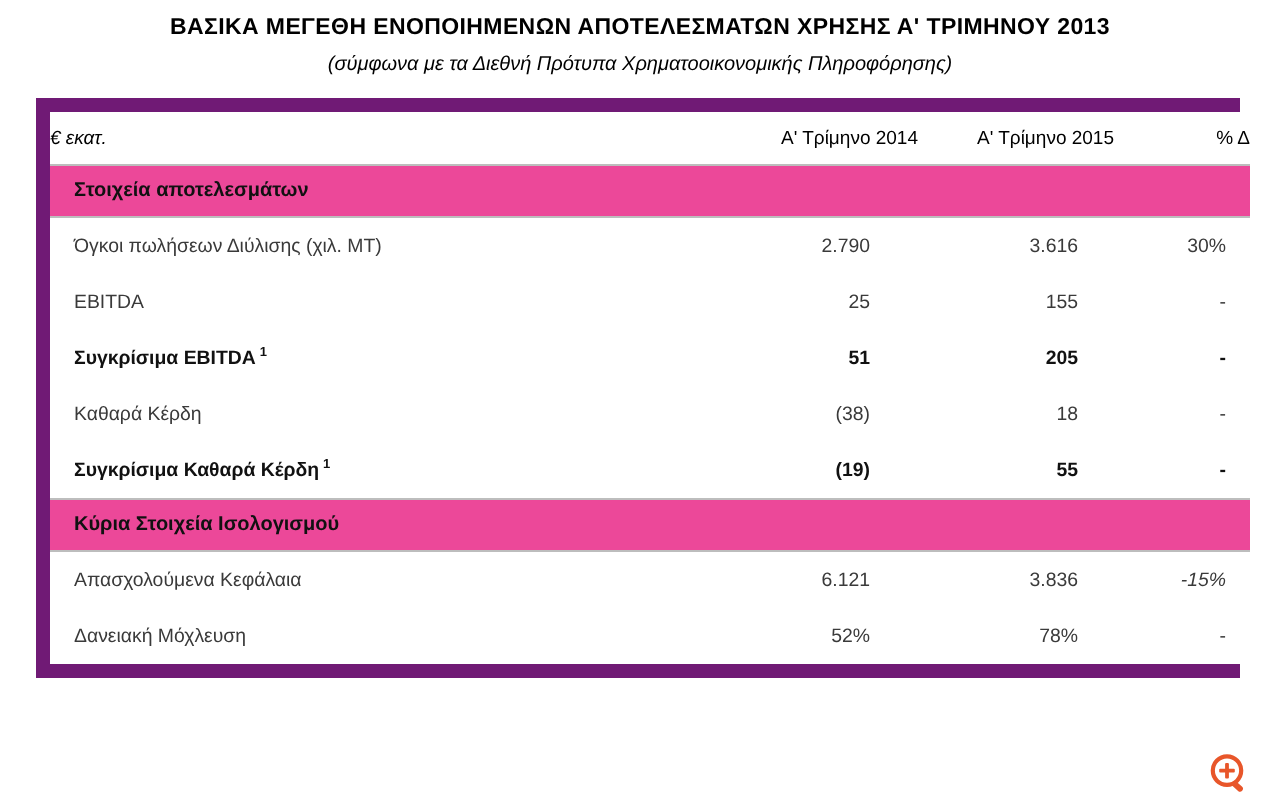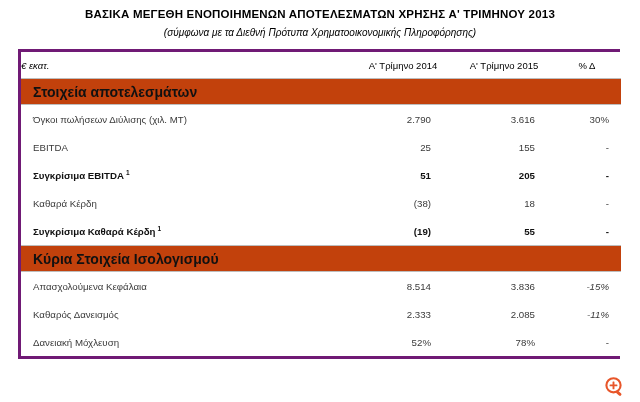--- a/index.html
+++ b/index.html
@@ -44,21 +44,21 @@
     line-height: 14px;
     margin-top: 4px;
   }
 
   
   .table-wrap {
     position: absolute;
     left: 18px;
     top: 49px;
     width: 602px;
-    border: 3px solid #701a75;
+    border: 7px solid #701a75;
     box-sizing: border-box;
     background: #ffffff;
   }
 
   table.fin {
     width: 100%;
     border-collapse: collapse;
     table-layout: fixed;
     background: #ffffff;
   }
@@ -82,34 +82,34 @@
   }
   td.head-unit {
     font-style: italic;
     font-size: 9.5px;
     padding-left: 12px;
     text-align: left;
     color: #1a1a1a;
   }
   td.head-col {
     font-weight: bold;
-    text-align: center;
+    text-align: right;
     font-size: 9.5px;
     color: #000000;
   }
   td.head-y1 { padding-right: 6px; }
   td.head-y2 { padding-right: 4px; }
   td.head-d  { padding-right: 10px; }
 
   
   tr.section-row td {
-    background: #c2410c;
+    background: #ec4899;
     height: 25px;
     font-weight: bold;
-    font-size: 14px;
+    font-size: 10px;
     color: #111111;
     padding-left: 12px;
     border-top: 1px solid #bdbdbd;
     border-bottom: 1px solid #bdbdbd;
   }
 
   
   tr.data-row td {
     height: 28px;
     font-size: 9.7px;
@@ -223,29 +223,23 @@
             <td class="lbl"><span>Συγκρίσιμα Καθαρά Κέρδη</span><sup class="fn">1</sup></td>
             <td class="num n1">(19)</td>
             <td class="num n2">55</td>
             <td class="num n3">-</td>
           </tr>
           <tr class="section-row">
             <td colspan="4">Κύρια Στοιχεία Ισολογισμού</td>
           </tr>
           <tr class="data-row">
             <td class="lbl"><span>Απασχολούμενα Κεφάλαια</span></td>
-            <td class="num n1">8.514</td>
+            <td class="num n1">6.121</td>
             <td class="num n2">3.836</td>
             <td class="num n3 delta-italic">-15%</td>
-          </tr>
-          <tr class="data-row">
-            <td class="lbl"><span>Καθαρός Δανεισμός</span></td>
-            <td class="num n1">2.333</td>
-            <td class="num n2">2.085</td>
-            <td class="num n3 delta-italic">-11%</td>
           </tr>
           <tr class="data-row">
             <td class="lbl"><span>Δανειακή Μόχλευση</span></td>
             <td class="num n1">52%</td>
             <td class="num n2">78%</td>
             <td class="num n3">-</td>
           </tr>
         </tbody>
     </table>
   </div>

